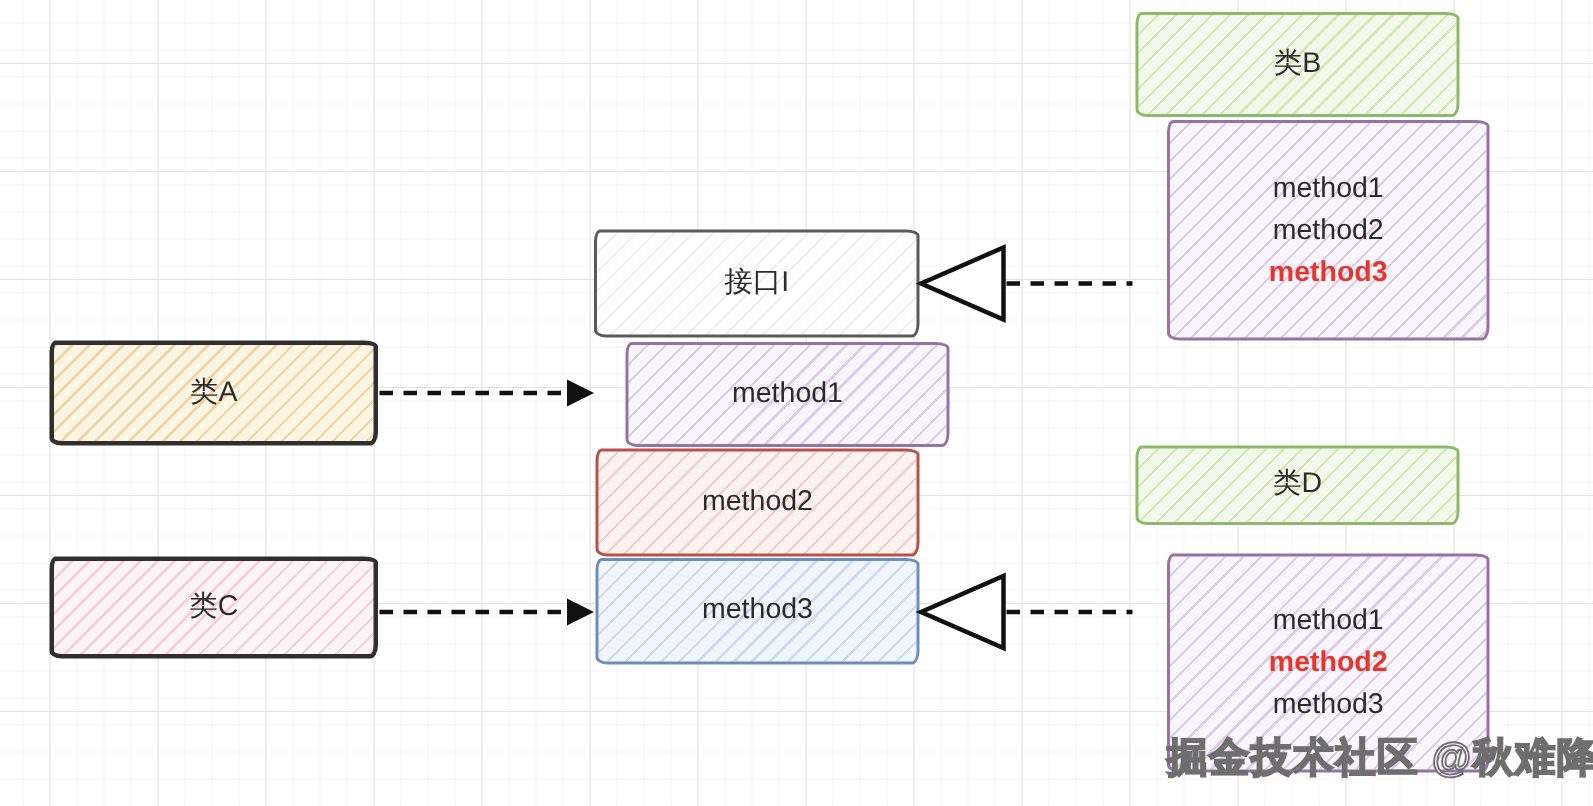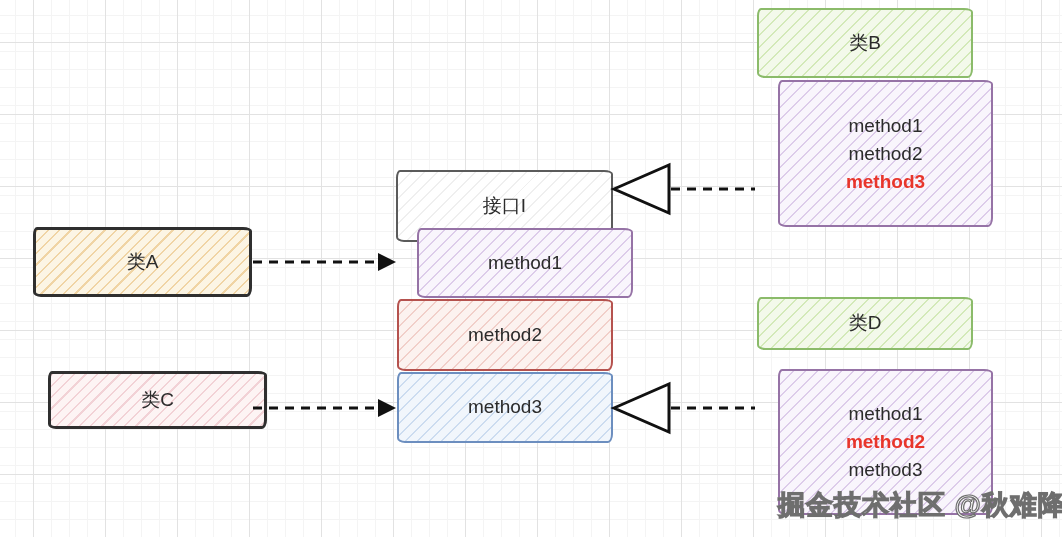--- a/index.html
+++ b/index.html
@@ -75,22 +75,22 @@
     background: repeating-linear-gradient(135deg, #ccdcf0 0 1.5px, transparent 1.5px 8.5px), #f1f6fc;
     border-color: #6c8ebf;
   }
   .fill-green {
     background: repeating-linear-gradient(135deg, #d3e9b8 0 1.5px, transparent 1.5px 8.5px), #f3f9ea;
     border-color: #8bbb6a;
   }
 
   
   #class-a        { left: 33px;  top: 227px; width: 219px; height: 70px;  border-width: 3px; }
-  #class-c        { left: 48px;  top: 371px; width: 219px; height: 58px;  border-width: 3px; }
-  #interface-i    { left: 396px; top: 170px; width: 217px; height: 72px;  }
+  #class-c        { left: 33px;  top: 371px; width: 219px; height: 68px;  border-width: 3px; }
+  #interface-i    { left: 396px; top: 153px; width: 217px; height: 72px;  }
   #if-method1     { left: 397px; top: 228px; width: 216px; height: 70px;  }
   #if-method2     { left: 397px; top: 299px; width: 216px; height: 72px;  }
   #if-method3     { left: 397px; top: 372px; width: 216px; height: 71px;  }
   #class-b-header { left: 757px; top: 8px;   width: 216px; height: 70px;  }
   #class-b-body   { left: 758px; top: 80px;  width: 215px; height: 147px; }
   #class-d-header { left: 757px; top: 297px; width: 216px; height: 53px;  }
   #class-d-body   { left: 758px; top: 369px; width: 215px; height: 146px; }
 
   #connector-layer {
     position: absolute;

